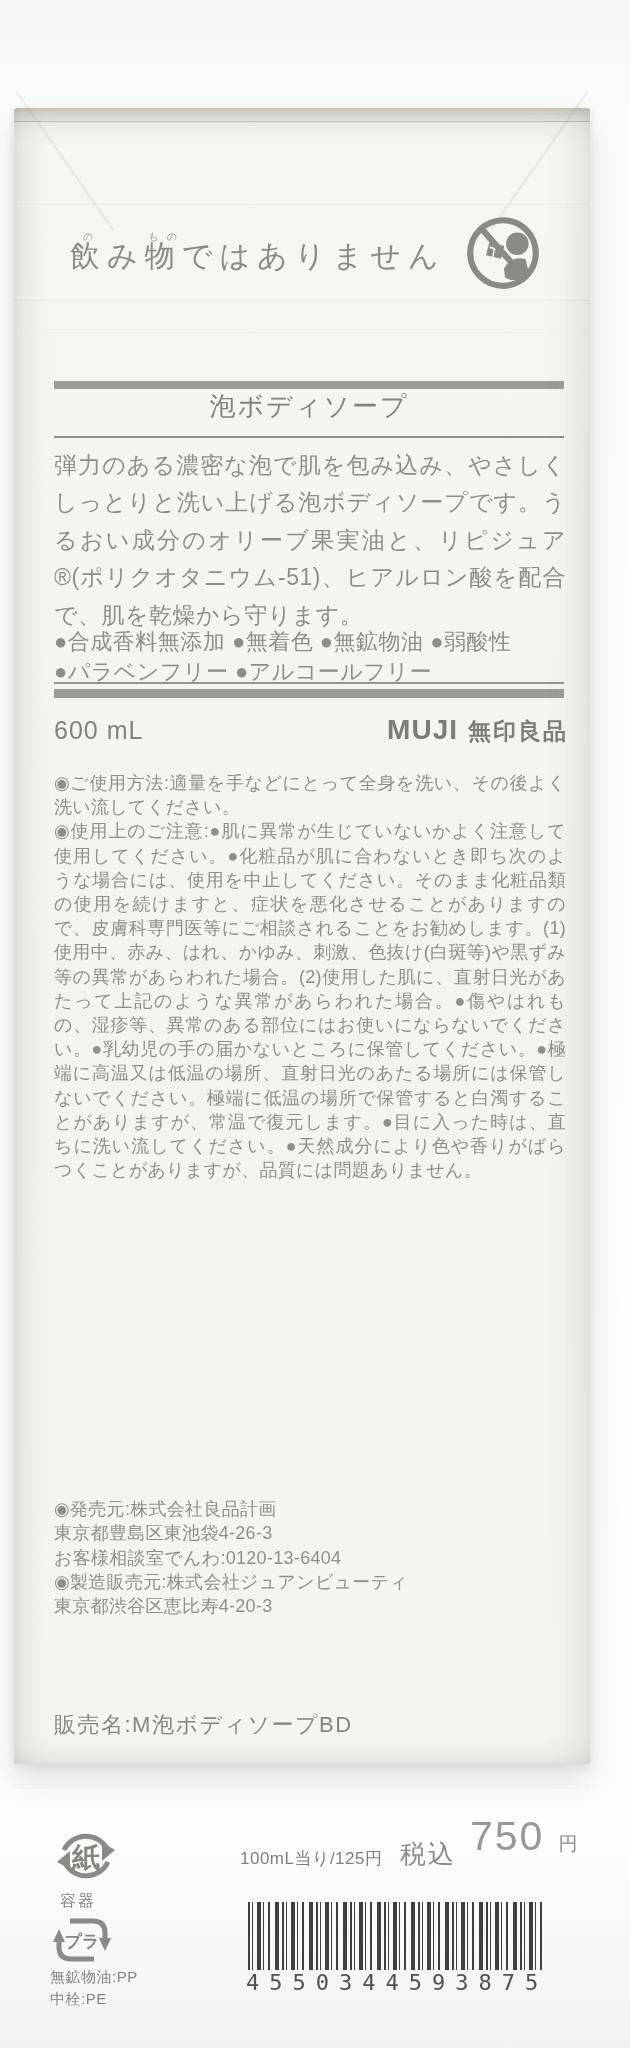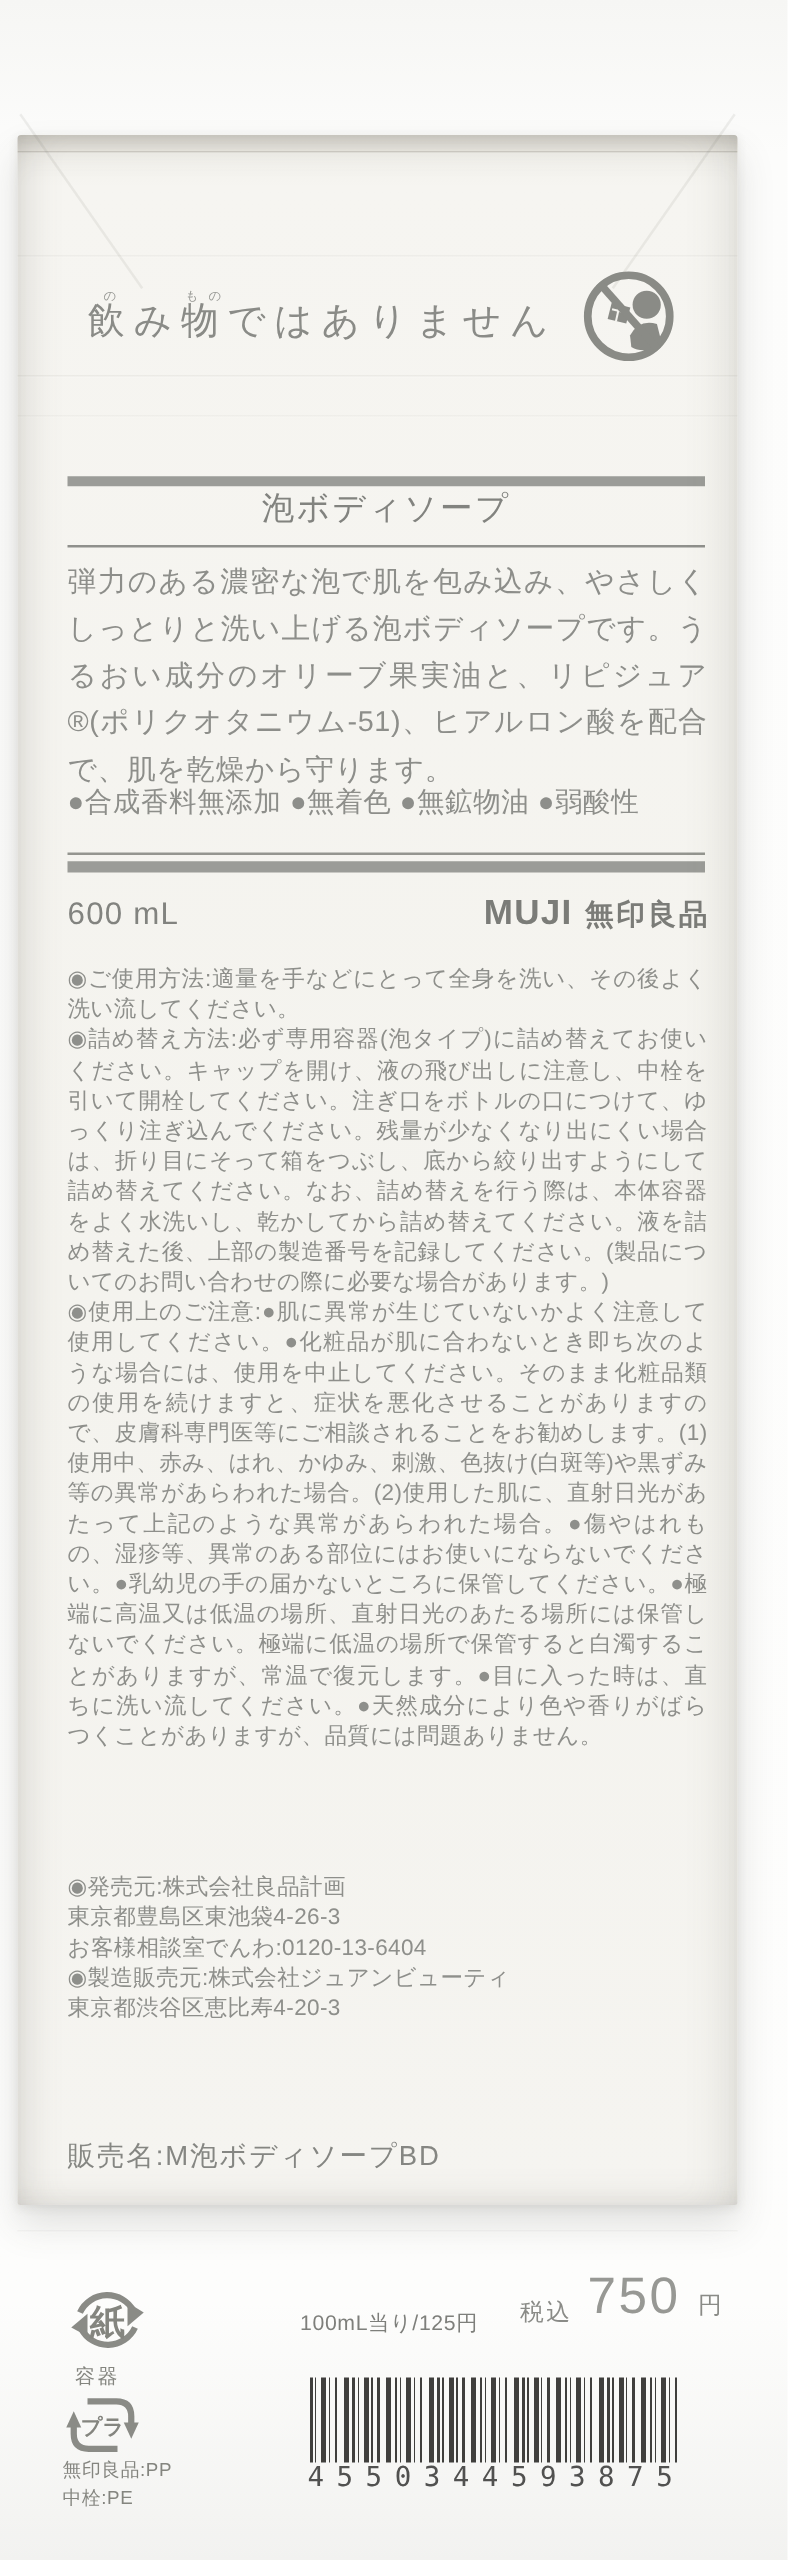--- a/index.html
+++ b/index.html
@@ -74,21 +74,21 @@
 
   .salesname{position:absolute;left:40px;top:1602px;width:512px;margin:0;
     font-size:22px;letter-spacing:1.5px;color:#85868:2;color:#858682;}
 
   
   .paper-mark{position:absolute;left:40px;top:1716px;}
   .paper-label{position:absolute;left:46px;top:1783px;font-size:16px;letter-spacing:2px;color:#84857f;}
   .plastic-mark{position:absolute;left:38px;top:1806px;}
   .material-lines{position:absolute;left:36px;top:1858px;font-size:15px;line-height:22px;letter-spacing:.5px;color:#84857f;}
   .unit-price{position:absolute;left:226px;top:1739px;font-size:17px;font-weight:normal;letter-spacing:.5px;color:#7e7f7b;}
-  .tax-label{position:absolute;left:402px;top:1729px;font-size:19px;letter-spacing:2px;color:#8a8b87;}
+  .tax-label{position:absolute;left:386px;top:1729px;font-size:26px;letter-spacing:2px;color:#8a8b87;}
   .price-row{position:absolute;left:456px;top:1705px;display:flex;align-items:baseline;gap:14px;}
   .price-num{font-size:41px;letter-spacing:2px;color:#97989:4;color:#979894;}
   .yen{font-size:19px;color:#8a8b87;}
   .barcode{position:absolute;left:234px;top:1794px;width:296px;height:68px;
     background:repeating-linear-gradient(90deg,
       #403f3d 0px,#403f3d 2px,transparent 2px,transparent 4px,
       #403f3d 4px,#403f3d 5px,transparent 5px,transparent 9px,
       #403f3d 9px,#403f3d 13px,transparent 13px,transparent 15px,
       #403f3d 15px,#403f3d 16px,transparent 16px,transparent 20px,
       #403f3d 20px,#403f3d 22px,transparent 22px,transparent 27px,
@@ -123,35 +123,35 @@
       <line x1="17" y1="14" x2="63" y2="66" class="ink" stroke-width="6"></line>
     </svg>
   </div>
 
   <div class="rule thick1"></div>
   <div class="title">泡ボディソープ</div>
   <div class="rule thin1"></div>
 
   <p class="desc">弾力のある濃密な泡で肌を包み込み、やさしくしっとりと洗い上げる泡ボディソープです。うるおい成分のオリーブ果実油と、リピジュア®(ポリクオタニウム-51)、ヒアルロン酸を配合で、肌を乾燥から守ります。</p>
   <p class="features f1">●合成香料無添加 ●無着色 ●無鉱物油 ●弱酸性</p>
+  <p class="features f2">●パラベンフリー ●アルコールフリー</p>
 
   <div class="rule thin2"></div>
   <div class="rule thick2"></div>
 
   <div class="volume-row">
     <span class="volume">600 mL</span>
     <span class="brand">
       <span class="muji">MUJI</span>
       <span class="muji-jp">無印良品</span>
     </span>
   </div>
 
   <div class="smalltext">
     <p>◉ご使用方法:適量を手などにとって全身を洗い、その後よく洗い流してください。</p>
-    <p>◉詰め替え方法:必ず専用容器(泡タイプ)に詰め替えてお使いください。キャップを開け、液の飛び出しに注意し、中栓を引いて開栓してください。注ぎ口をボトルの口につけて、ゆっくり注ぎ込んでください。残量が少なくなり出にくい場合は、折り目にそって箱をつぶし、底から絞り出すようにして詰め替えてください。なお、詰め替えを行う際は、本体容器をよく水洗いし、乾かしてから詰め替えてください。液を詰め替えた後、上部の製造番号を記録してください。(製品についてのお問い合わせの際に必要な場合があります。)</p>
     <p>◉使用上のご注意:●肌に異常が生じていないかよく注意して使用してください。●化粧品が肌に合わないとき即ち次のような場合には、使用を中止してください。そのまま化粧品類の使用を続けますと、症状を悪化させることがありますので、皮膚科専門医等にご相談されることをお勧めします。(1)使用中、赤み、はれ、かゆみ、刺激、色抜け(白斑等)や黒ずみ等の異常があらわれた場合。(2)使用した肌に、直射日光があたって上記のような異常があらわれた場合。●傷やはれもの、湿疹等、異常のある部位にはお使いにならないでください。●乳幼児の手の届かないところに保管してください。●極端に高温又は低温の場所、直射日光のあたる場所には保管しないでください。極端に低温の場所で保管すると白濁することがありますが、常温で復元します。●目に入った時は、直ちに洗い流してください。●天然成分により色や香りがばらつくことがありますが、品質には問題ありません。</p>
   </div>
 
   <div class="company">
     <p>◉発売元:株式会社良品計画</p>
     <p>東京都豊島区東池袋4-26-3</p>
     <p>お客様相談室でんわ:0120-13-6404</p>
     <p>◉製造販売元:株式会社ジュアンビューティ</p>
     <p>東京都渋谷区恵比寿4-20-3</p>
   </div>
@@ -178,16 +178,16 @@
   <div class="barcode-digits">4550344593875</div>
 
   <svg class="plastic-mark" width="60" height="52" viewBox="0 0 60 52">
     <path d="M 18 7 H 41 Q 53 7 53 19 V 25" fill="none" class="ink" stroke-width="5"></path>
     <polygon points="47,24 59,24 53,37" class="fillink"></polygon>
     <path d="M 42 45 H 19 Q 7 45 7 33 V 27" fill="none" class="ink" stroke-width="5"></path>
     <polygon points="1,28 13,28 7,15" class="fillink"></polygon>
     <text x="30" y="33" text-anchor="middle" font-size="17" fill="#84857f" font-weight="bold">プラ</text>
   </svg>
   <div class="material-lines">
-    <div>無印良品:PP</div>
+    <div>無鉱物油:PP</div>
     <div>中栓:PE</div>
   </div>
 </div>
 
 </body></html>

